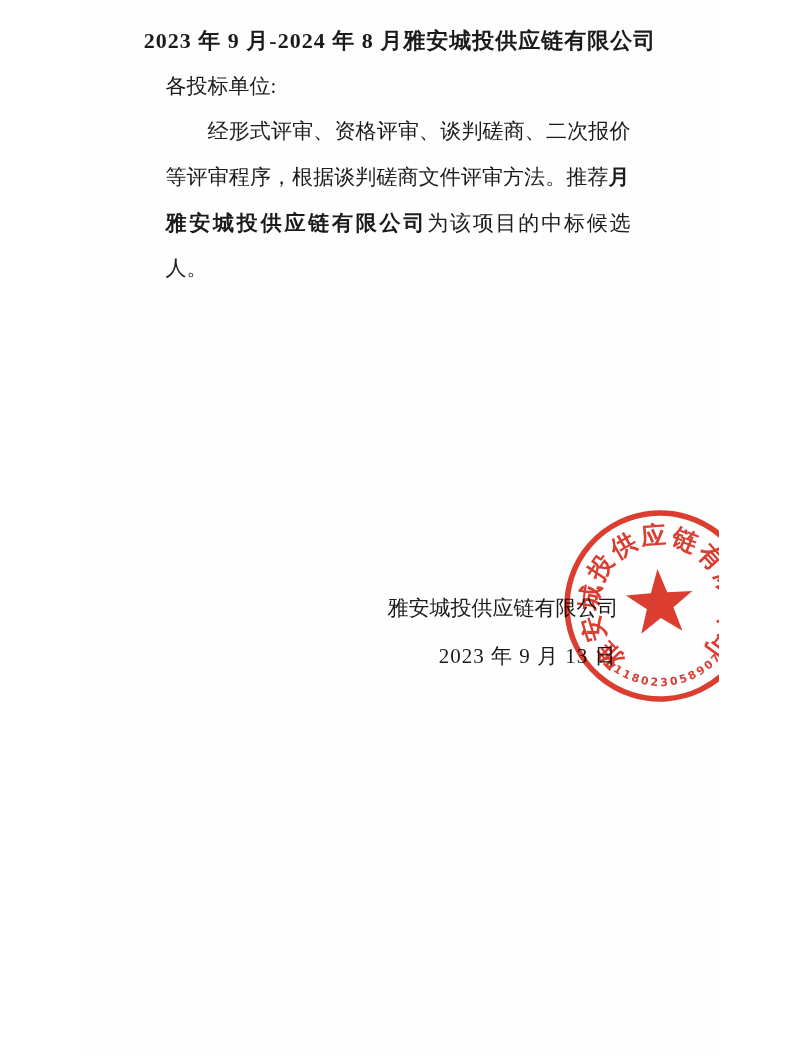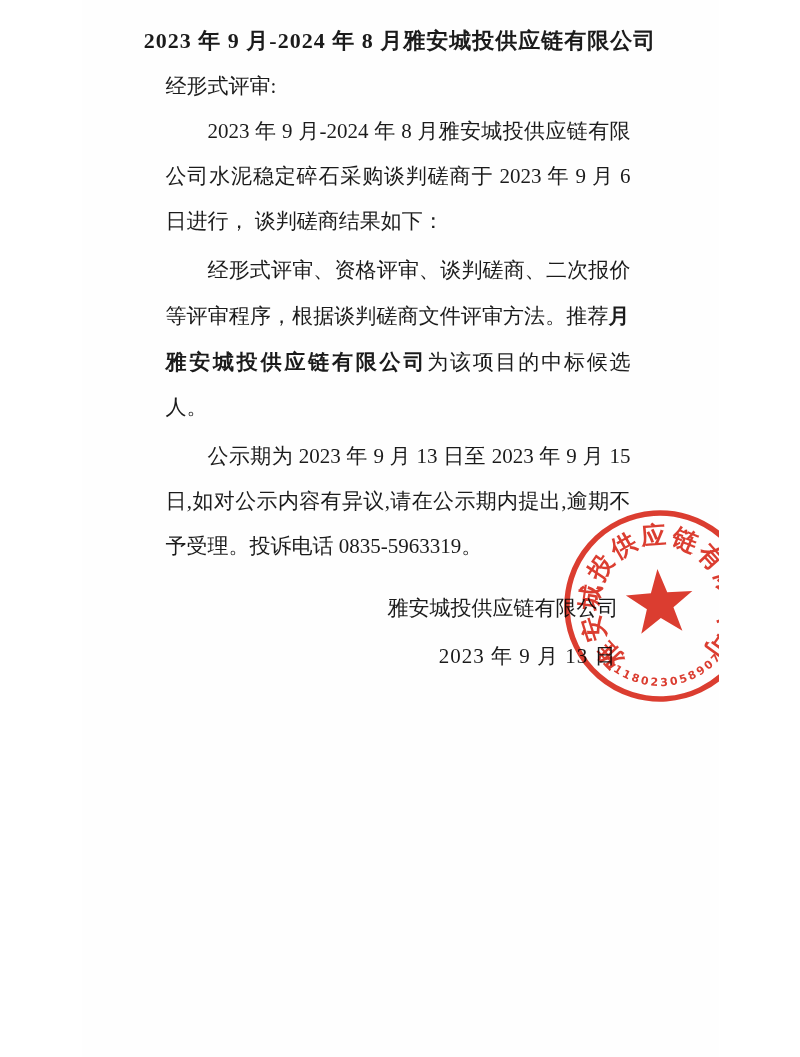--- a/index.html
+++ b/index.html
@@ -80,24 +80,22 @@
 </head>
 <body>
 
 <div class="page">
 
   <div class="doc-title">
     <span class="title-line">2023 年 9 月-2024 年 8 月雅安城投供应链有限公司</span>
   </div>
 
   <div class="doc-body">
-    <p class="salutation">经形式评审:</p>
-    <p class="para">2023 年 9 月-2024 年 8 月雅安城投供应链有限公司水泥稳定碎石采购谈判磋商于 2023 年 9 月 6 日进行， 谈判磋商结果如下：</p>
+    <p class="salutation">各投标单位:</p>
     <p class="para"><span>经形式评审、资格评审、谈判磋商、二次报价等评审程序，根据谈判磋商文件评审方法。推荐</span><span class="company-bold">月雅安城投供应链有限公司</span><span>为该项目的中标候选人。</span></p>
-    <p class="para">公示期为 2023 年 9 月 13 日至 2023 年 9 月 15 日,如对公示内容有异议,请在公示期内提出,逾期不予受理。投诉电话 0835-5963319。</p>
   </div>
 
   <div class="signature">
     <div class="sig-company">雅安城投供应链有限公司</div>
     <div class="sig-date">2023 年 9 月 13 日</div>
   </div>
 
   <svg class="seal" viewBox="-115 -115 230 230" xmlns="http://www.w3.org/2000/svg">
     <defs>
       <path id="sealArcPath" d="M -43.8 43.8 A 62 62 0 1 1 43.8 43.8" fill="none"></path>

